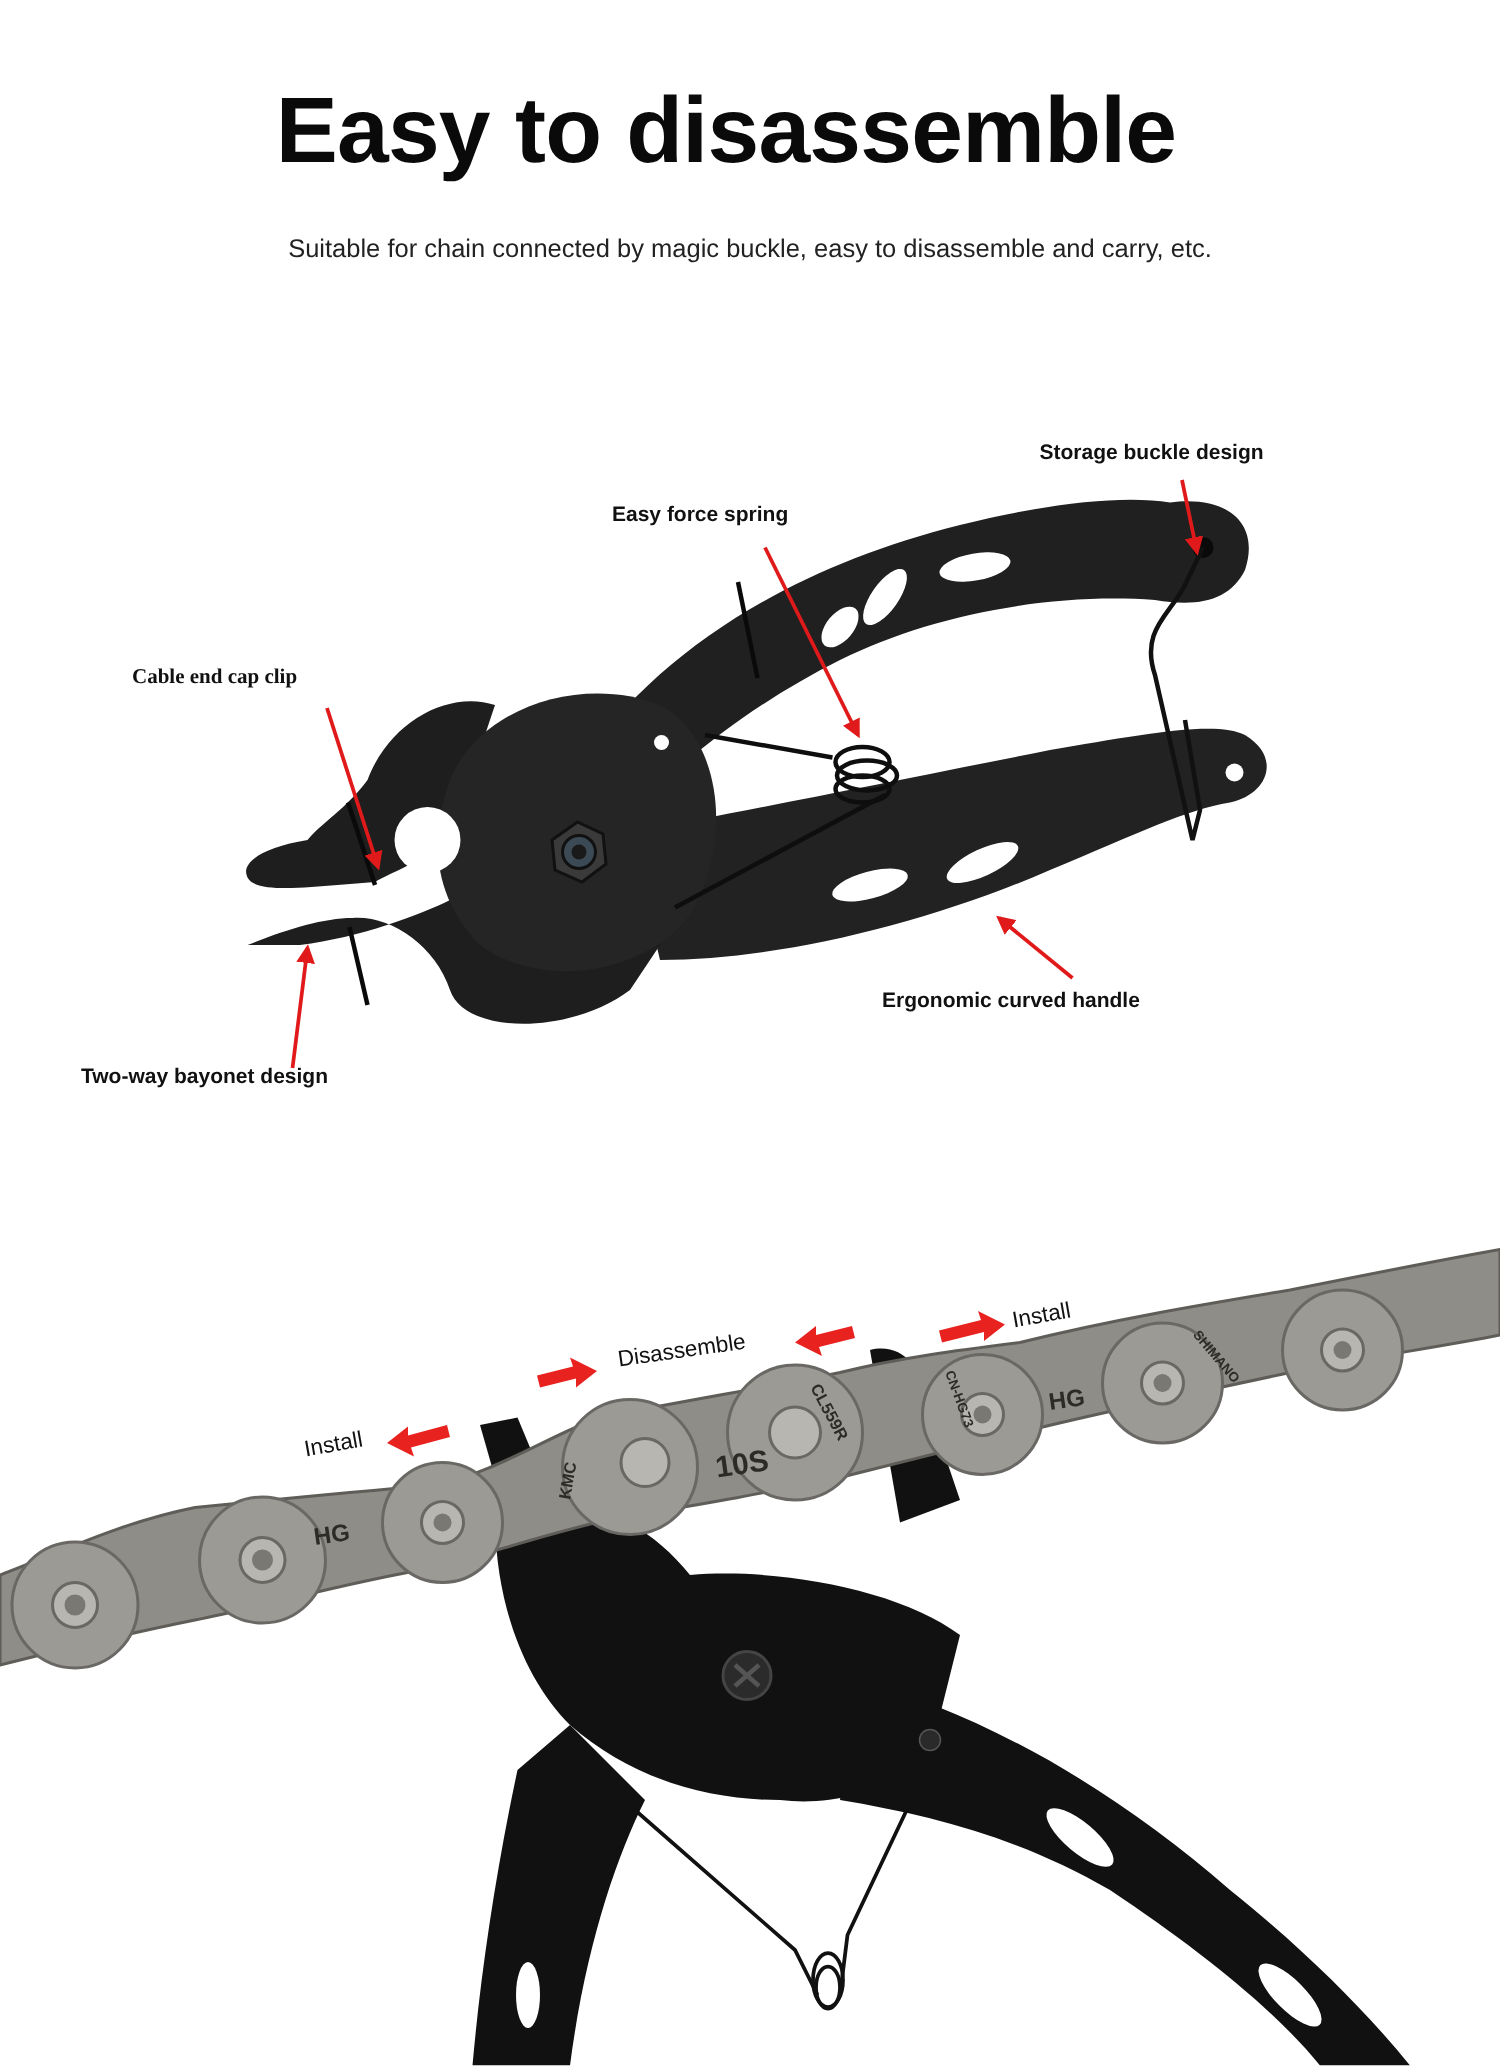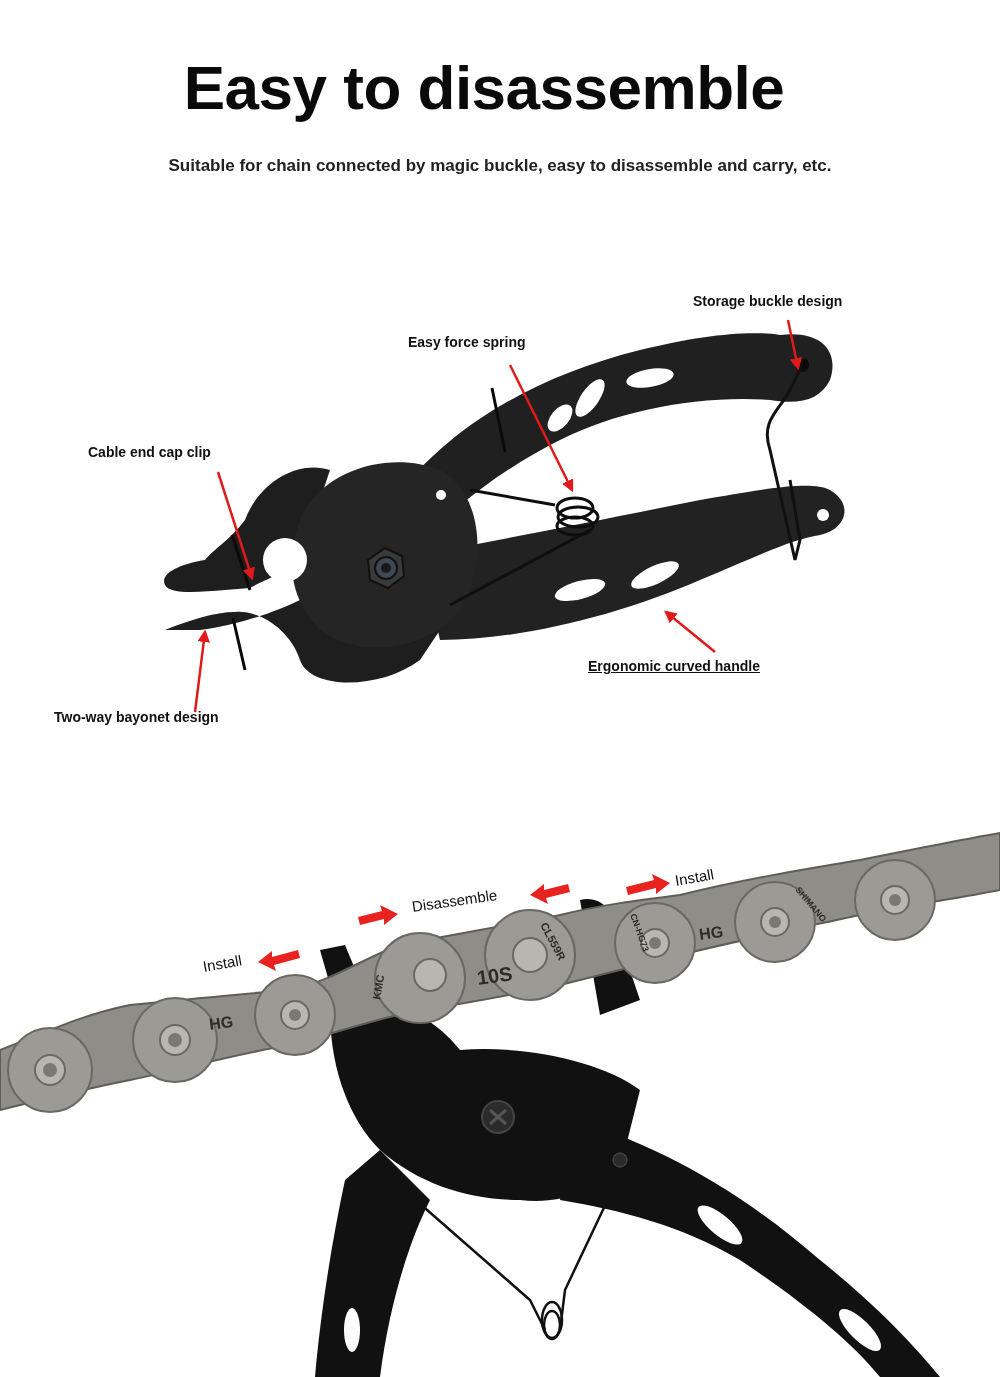--- a/index.html
+++ b/index.html
@@ -1,18 +1,18 @@
 <!DOCTYPE html>
 <html><head>
   <meta charset="utf-8">
   <style>
     html, body { margin: 0; padding: 0; background: #ffffff; }
     body { width: 1000px; height: 1377px; position: relative; overflow: hidden; font-family: "Liberation Sans", sans-serif; }
     .title { position: absolute; left: 0; top: 52px; width: 968px; text-align: center; font-size: 62px; font-weight: bold; color: #0a0a0a; letter-spacing: -0.5px; }
-    .subtitle { position: absolute; left: 0; top: 156px; width: 1000px; text-align: center; font-size: 17px; color: #222; font-weight: bold; }
+    .subtitle { position: absolute; left: 0; top: 156px; width: 1000px; text-align: center; font-size: 17px; color: #222; }
     .callout { position: absolute; font-size: 14px; font-weight: bold; color: #111; white-space: nowrap; }
     .chain-label { position: absolute; font-size: 15px; color: #111; white-space: nowrap; transform-origin: left center; }
     svg { position: absolute; left: 0; top: 0; }
   </style>
 </head>
 <body>
 
 <div class="title">Easy to disassemble</div>
 <div class="subtitle">Suitable for chain connected by magic buckle, easy to disassemble and carry, etc.</div>
 
@@ -66,22 +66,22 @@
     <line x1="788" y1="320" x2="798" y2="368"></line>
     <line x1="510" y1="365" x2="572" y2="490"></line>
     <line x1="218" y1="472" x2="252" y2="578"></line>
     <line x1="715" y1="652" x2="666" y2="612"></line>
     <line x1="195" y1="712" x2="205" y2="632"></line>
   </g>
 </svg>
 
 <div class="callout" style="left:693px; top:293px;">Storage buckle design</div>
 <div class="callout" style="left:408px; top:334px;">Easy force spring</div>
-<div class="callout" style="left:88px; top:444px;">Cable end cap clip</div>
-<div class="callout" style="left:588px; top:658px;text-decoration:underline;">Ergonomic curved handle</div>
+<div class="callout" style="left:88px; top:444px;font-family:Liberation Serif, serif;">Cable end cap clip</div>
+<div class="callout" style="left:588px; top:658px;">Ergonomic curved handle</div>
 <div class="callout" style="left:54px; top:709px;text-align:right;">Two-way bayonet design</div>
 
 <svg width="1000" height="1377" viewBox="0 0 1000 1377" style="top:0;">
 
   <g fill="#111">
     <path d="M320,950 L345,945 L370,1005 L340,1020 Z"></path>
     <path d="M580,900 C600,895 615,910 618,935 L640,1000 L600,1015 Z"></path>
     <path d="M330,1010 C360,990 420,1000 460,1050 C520,1045 600,1060 640,1090 L620,1170 C600,1190 560,1205 520,1200 C470,1200 420,1185 380,1150 C350,1120 330,1070 330,1010 Z"></path>
     <path d="M380,1150 L345,1180 C330,1250 320,1320 315,1377 L380,1377 C390,1300 410,1240 430,1200 Z"></path>
     <path d="M570,1120 C650,1140 740,1190 820,1260 C870,1300 910,1340 940,1377 L880,1377 C850,1340 800,1300 740,1260 C680,1225 620,1210 560,1200 Z"></path>

